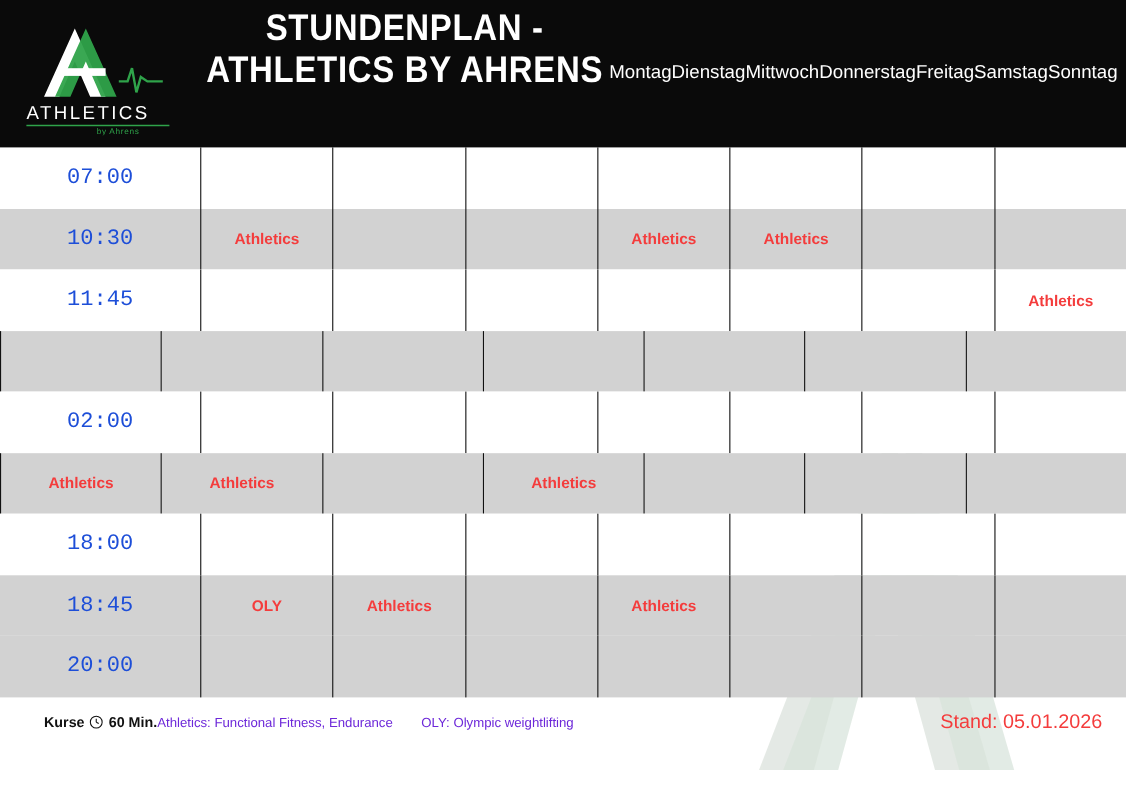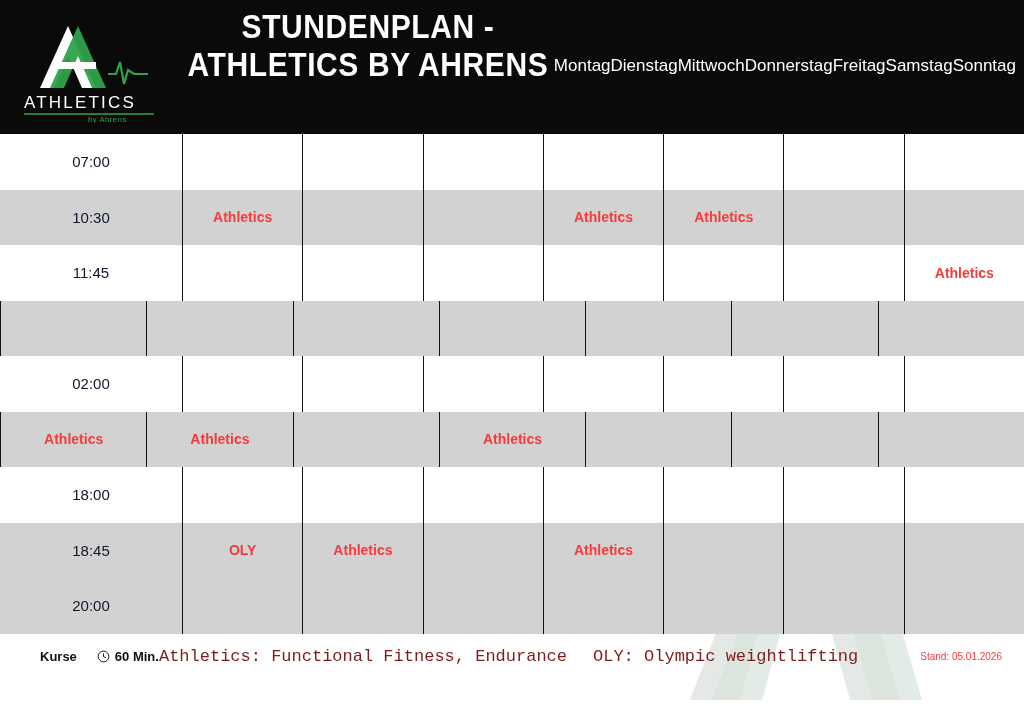--- a/index.html
+++ b/index.html
@@ -95,23 +95,24 @@
   .row.shaded .cell,
   .row.shaded .timecell { background: #d2d2d2; }
   .row .cell, .row .timecell { background: #ffffff; }
 
   .timecell {
     width: 182px;
     min-width: 182px;
     display: flex;
     align-items: center;
     justify-content: center;
-    font-size: 15px;
-    color: #0f172a;
+    font-size: 20px;
+    color: #1d4ed8;
     box-sizing: border-box;
+    font-family: Liberation Mono, monospace;
   }
   .cell {
     flex: 1;
     display: flex;
     align-items: center;
     justify-content: center;
     border-left: 1px solid #111111;
     box-sizing: border-box;
     font-size: 14px;
     font-weight: bold;
@@ -128,41 +129,40 @@
     display: flex;
     align-items: center;
     padding: 0 22px 0 40px;
     box-sizing: border-box;
     font-size: 13px;
     background: transparent;
   }
   .footer .kurse {
     color: #111111;
     font-weight: bold;
-    margin-right: 18px;
+    margin-right: 2px;
   }
   .clock-icon {
     display: inline-flex;
     align-items: center;
     margin: 0 5px 0 2px;
   }
   .footer .dur {
     color: #111111;
     font-weight: bold;
   }
   .footer .legend {
-    color: #7f1d1d;
-    font-size: 17px;
+    color: #6d28d9;
+    font-size: 12px;
     margin-right: 26px;
-    font-family: Liberation Mono, monospace;
   }
   .footer .spacer { flex: 1; }
   .footer .stand {
     color: #f43c3c;
-    font-size: 10px;
+    font-size: 18px;
   }
 </style>
 </head>
 <body>
 
 <div class="page">
 
   <svg class="watermark" viewBox="0 0 420 330" aria-hidden="true">
     <g opacity="0.55">
       <path d="M210 10 L300 320 L250 320 L195 120 L140 320 L90 320 Z" fill="#cfd8d0"></path>

